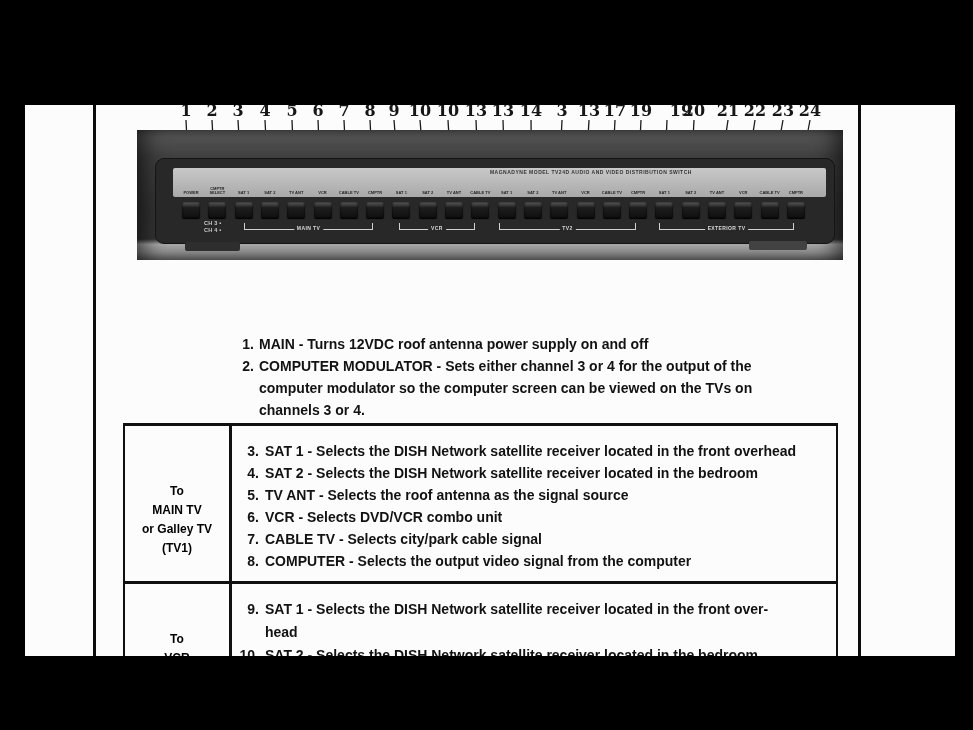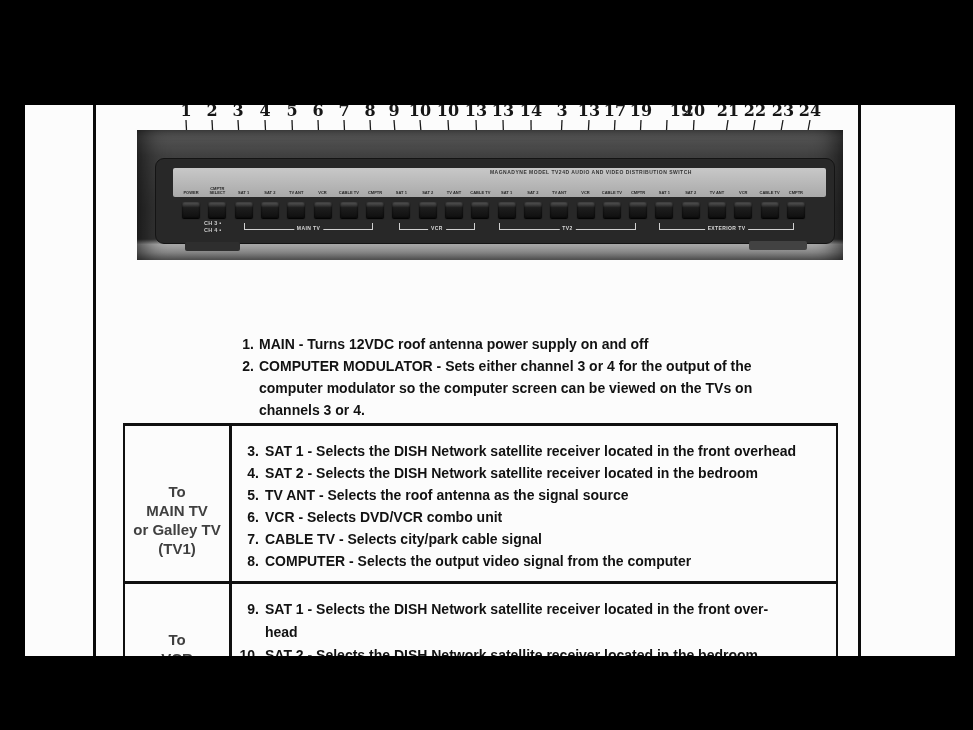--- a/index.html
+++ b/index.html
@@ -58,21 +58,21 @@
   .txtline{display:flex;white-space:nowrap;font-weight:700;color:#121212;}
   .intro{position:absolute;left:207px;top:228px;font-size:14px;line-height:22px;}
   .intro .num{width:22px;text-align:right;flex:0 0 22px;}
   .intro .txt{margin-left:5px;}
 
   .dtable{position:absolute;left:98px;top:318px;width:711px;height:233px;
           border:2px solid #101010;border-top-width:3px;border-bottom:none;}
   .col-div{position:absolute;left:104px;top:0;bottom:0;width:3px;background:#101010;}
   .row-div{position:absolute;left:0;right:0;top:155px;height:3px;background:#101010;}
   .rowhead{position:absolute;left:0;width:104px;text-align:center;
-           font-size:15px;line-height:19px;font-weight:700;color:#404040;}
+           font-size:12px;line-height:19px;font-weight:700;color:#000000;}
   .rh1{top:56px;}
   .rh2{top:204px;}
   .titems{position:absolute;left:106px;font-size:14px;}
   .ti1{top:14px;line-height:22px;}
   .ti2{top:172px;line-height:23px;}
   .titems .num{width:28px;text-align:right;flex:0 0 28px;}
   .titems .txt{margin-left:6px;}
 </style>
 </head>
 <body>

